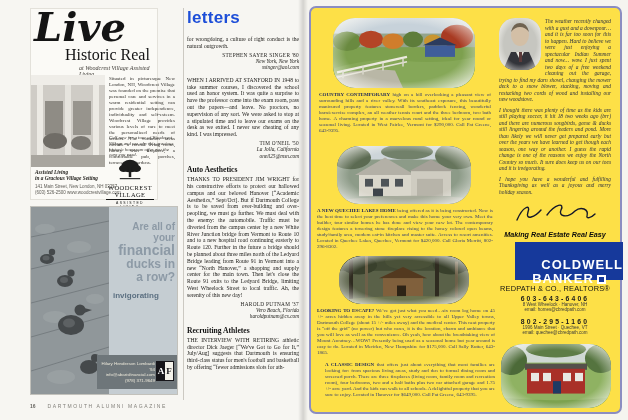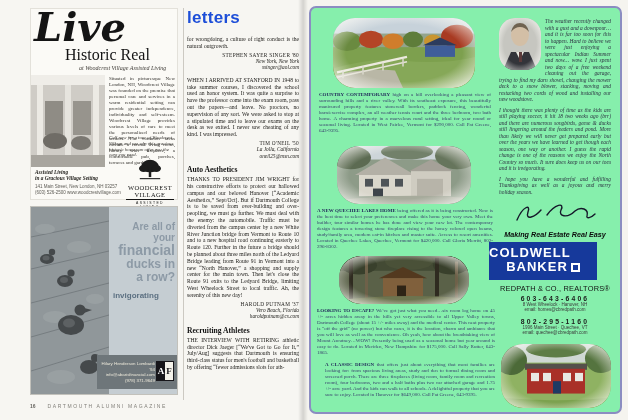--- a/index.html
+++ b/index.html
@@ -8,21 +8,21 @@
   .page-left{position:absolute;left:0;top:0;width:303px;height:420px;background:#f7f6f2}
   .page-right{position:absolute;left:303px;top:0;width:325px;height:420px;background:#f5f4ef}
   .seam{position:absolute;left:298px;top:0;width:10px;height:420px;
         background:linear-gradient(90deg,rgba(0,0,0,0),rgba(0,0,0,.14) 50%,rgba(0,0,0,0))}
   .vig{position:absolute;overflow:hidden;border-radius:22px}
   .vig svg{display:block;width:100%;height:100%}
   .vig::after{content:"";position:absolute;inset:0;border-radius:inherit;
         background:radial-gradient(ellipse at center,rgba(250,249,245,0) 58%,rgba(250,249,245,.95) 97%)}
 
   
-  .wc{position:absolute;left:30px;top:8px;width:148px;height:192px;background:#fbfaf6;border:1px solid #e3e1da}
+  .wc{position:absolute;left:30px;top:8px;width:128px;height:192px;background:#fbfaf6;border:1px solid #e3e1da}
   .wc-live{position:absolute;left:3px;top:-6px;font-family:"DejaVu Serif",serif;font-style:italic;font-weight:bold;font-size:40px;color:#141414}
   .wc-h1{position:absolute;left:64px;top:24px;font-size:12px;color:#141414}
   .wc-h2{position:absolute;left:34px;top:37px;font-size:16px;color:#141414}
   .wc-sub{position:absolute;left:48px;top:56px;font-size:6px;font-style:italic;color:#44413c}
   .wc-photo{position:absolute;left:0;top:66px;width:74px;height:92px;overflow:hidden}
   .wc-body{position:absolute;left:78px;top:67px;width:66px;font-size:5px;line-height:6px;text-align:justify;color:#33312d}
   .wc-cta{position:absolute;left:78px;top:126px;width:66px;font-size:4.8px;line-height:5.8px;font-style:italic;color:#33312d}
   .wc-tag{position:absolute;left:4px;top:160px;width:92px;font-size:5.3px;line-height:6px;font-weight:bold;font-style:italic;color:#23211d}
   .wc-addr{position:absolute;left:4px;top:175px;width:92px;font-size:4.5px;line-height:5.6px;color:#5c5a54;font-family:"Liberation Sans",sans-serif}
   .wc-logo{position:absolute;right:3px;top:150px;width:48px;text-align:center}
@@ -53,41 +53,41 @@
   .rule-v{position:absolute;left:183px;top:8px;width:1px;height:392px;background:#ccc9c2}
   .letters{position:absolute;left:187px;top:8px;width:112px;height:398px;overflow:hidden}
   .letters-h{font-family:"Liberation Sans",sans-serif;font-weight:bold;font-size:17px;color:#1d4ed8;letter-spacing:.3px;margin-bottom:8px}
   .lp{font-size:5.6px;line-height:6.8px;text-align:justify;color:#1c1b18;margin-bottom:2px}
   .sig{text-align:right;font-size:5.3px;line-height:6.4px;margin:1px 0 6px 0;color:#1c1b18}
   .sig .nm{letter-spacing:.3px}
   .sig .it{font-style:italic}
   .lhead{font-weight:bold;font-size:7.6px;margin:4px 0 2px 0;color:#111}
 
   
-  .re{position:absolute;left:309px;top:6px;width:313px;height:408px;background:#86efac;border:2px solid #8b8dc1;border-radius:7px}
+  .re{position:absolute;left:309px;top:6px;width:313px;height:408px;background:#fde047;border:2px solid #8b8dc1;border-radius:7px}
   .cap{position:absolute;font-size:5px;line-height:6px;text-align:justify;color:#39436e}
   .cap .lead{font-weight:bold;color:#232c5c}
   .re-ph1{left:22px;top:10px;width:142px;height:70px}
   .re-cap1{left:8px;top:84px;width:172px}
   .re-ph2{left:26px;top:138px;width:134px;height:58px}
   .re-cap2{left:6px;top:200px;width:176px}
   .re-ph3{left:28px;top:248px;width:130px;height:48px}
   .re-cap3{left:6px;top:300px;width:178px}
   .re-cap4{left:14px;top:354px;width:170px}
 
   .re-letter{position:absolute;left:188px;top:10px;width:112px;font-style:italic;font-size:5.4px;line-height:6.5px;text-align:justify;color:#2b3040}
   .re-letter p{margin-bottom:4px}
   .re-headshot{float:left;width:42px;height:52px;margin:0 4px 2px 0;position:relative;overflow:hidden;border-radius:16px}
   .re-headshot svg{display:block;width:100%;height:100%}
   .re-headshot::after{content:"";position:absolute;inset:0;border-radius:inherit;
         background:radial-gradient(ellipse at center,rgba(252,251,247,0) 55%,rgba(252,251,247,.95) 96%)}
   .re-sign{position:absolute;left:200px;top:194px;width:90px;height:24px}
   .re-tag{position:absolute;left:186px;top:222px;width:116px;text-align:center;font-family:"Liberation Sans",sans-serif;font-style:italic;font-weight:bold;font-size:7.2px;color:#0c0c0c}
-  .cb-box{position:absolute;left:178px;top:234px;width:108px;height:38px;background:#16399b;color:#fff;
-        font-family:"Liberation Sans",sans-serif;font-weight:bold;text-align:left;padding-top:4px}
+  .cb-box{position:absolute;left:204px;top:234px;width:108px;height:38px;background:#16399b;color:#fff;
+        font-family:"Liberation Sans",sans-serif;font-weight:bold;text-align:right;padding-top:16px}
   .cb-box .c1{font-size:13px;line-height:14px;letter-spacing:1px}
   .cb-box .c2{font-size:13px;line-height:14px;letter-spacing:1px;display:flex;align-items:center;justify-content:center;gap:3px}
   .cb-mark{display:inline-block;width:9px;height:9px;background:#fff;position:relative}
   .cb-mark::after{content:"";position:absolute;left:2px;top:2px;width:5px;height:5px;background:#16399b}
   .re-realtors{position:absolute;left:184px;top:276px;width:120px;text-align:center;font-family:"Liberation Sans",sans-serif;font-size:7.4px;letter-spacing:.2px;color:#121212}
   .office{position:absolute;left:184px;width:120px;text-align:center;font-family:"Liberation Sans",sans-serif;color:#1c1c1c}
   .office .ph{font-size:6.8px;font-weight:bold;letter-spacing:2.2px}
   .office .ln{font-size:4.5px;line-height:5.4px;color:#3a3a3a}
   .o1{top:287px}.o2{top:310px}
   .re-ph4{left:190px;top:336px;width:110px;height:64px}

